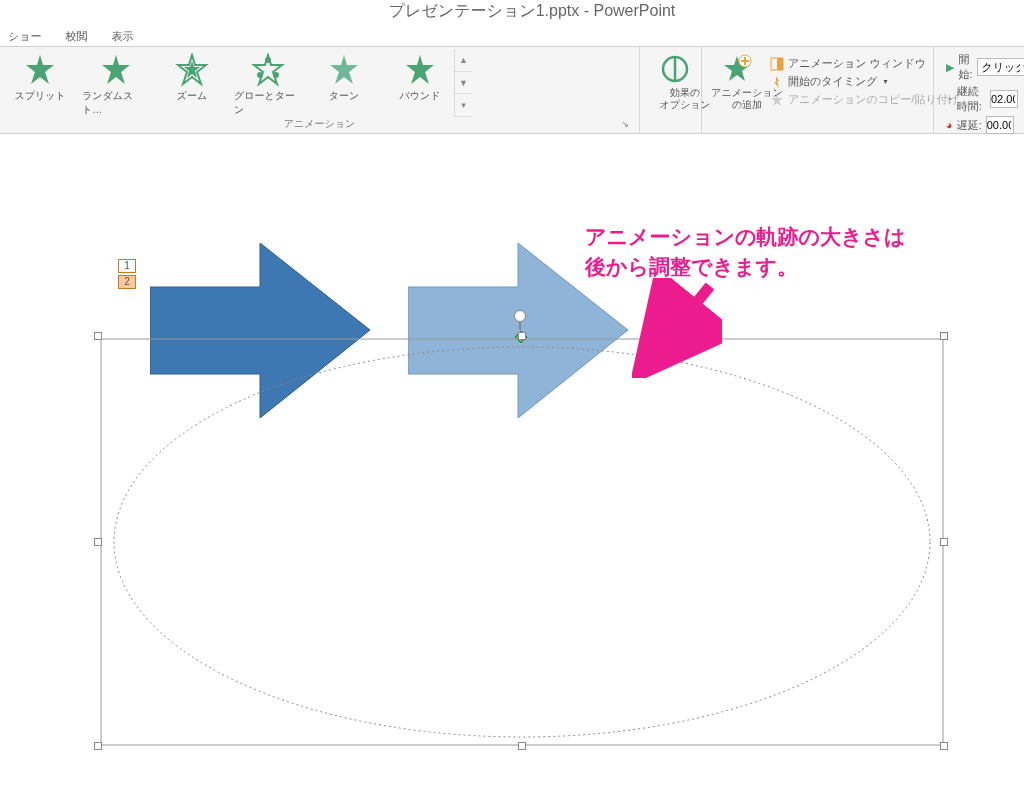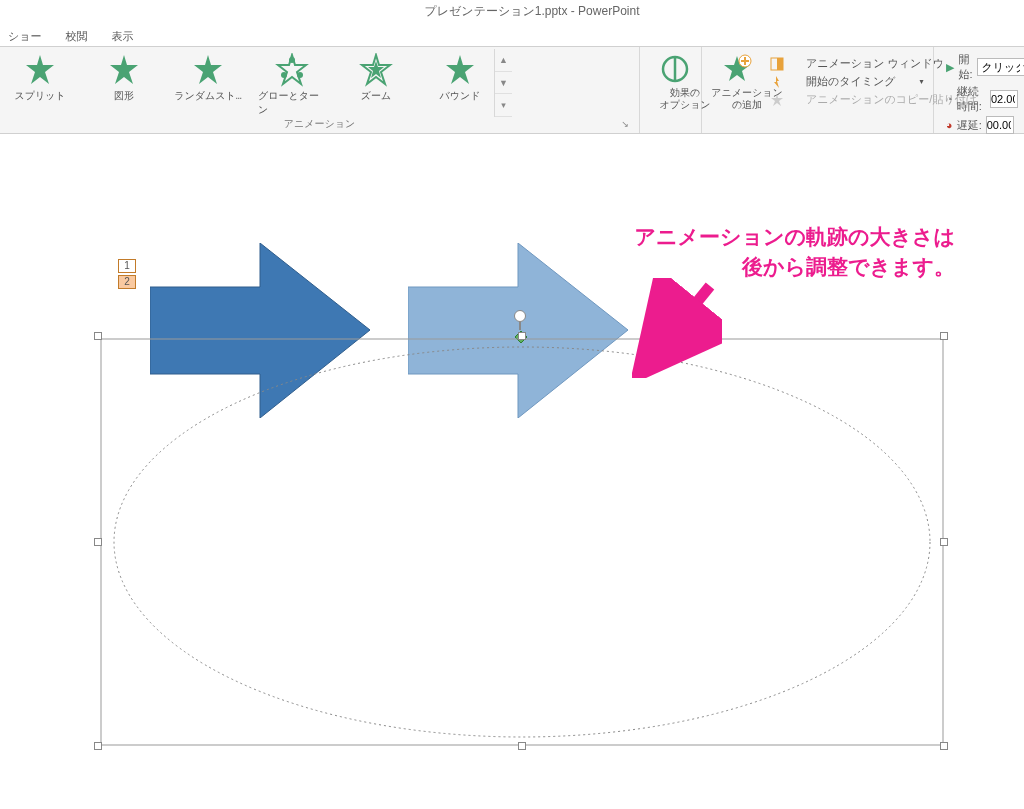--- a/index.html
+++ b/index.html
@@ -11,21 +11,21 @@
     width: 1024px;
     height: 809px;
     overflow: hidden;
   }
   .title-bar {
     height: 22px;
     display: flex;
     align-items: center;
     justify-content: center;
     color: #666;
-    font-size: 12px;
+    font-size: 16px;
     padding-left: 40px;
   }
   .tabs {
     height: 24px;
     display: flex;
     align-items: flex-end;
     padding-left: 4px;
     gap: 16px;
     font-size: 11px;
     color: #555;
@@ -59,21 +59,21 @@
     position: absolute;
     right: 2px;
     bottom: 2px;
     width: 12px;
     height: 12px;
     font-size: 9px;
     color: #888;
     cursor: pointer;
   }
   .gallery-wrapper { display:flex; }
-  .gallery { display: flex; gap: 16px; font-family: Liberation Mono, monospace; }
+  .gallery { display: flex; gap: 8px; }
   .gallery-item {
     width: 68px;
     display: flex;
     flex-direction: column;
     align-items: center;
     justify-content: flex-start;
     padding-top: 4px;
     cursor: pointer;
   }
   .gallery-item svg { width: 34px; height: 34px; }
@@ -98,21 +98,21 @@
     width: 58px;
     display: flex;
     flex-direction: column;
     align-items: center;
     justify-content: flex-start;
     padding-top: 4px;
     cursor: pointer;
   }
   .big-btn-lbl { font-size: 10px; color: #555; text-align: center; line-height: 12px; margin-top: 2px; margin-left: 20px; }
   .small-cmd-col { display:flex; flex-direction: column; gap:3px; padding:3px 2px 0 4px;}
-  .small-cmd { display:flex; align-items:center; gap:22px; font-size:11px; color:#555; cursor:pointer; white-space:nowrap;}
+  .small-cmd { display:flex; align-items:center; gap:4px; font-size:11px; color:#555; cursor:pointer; white-space:nowrap;}
   .small-cmd.disabled { color:#aaa; cursor:default;}
   .timing-col { display:flex; flex-direction:column; gap:2px; padding:3px 0 0 6px;}
   .timing-row { display:flex; align-items:center; gap:4px; font-size:11px; color:#555;}
   .timing-row select,.timing-row input{
     font-size:11px; height:18px; border:1px solid #bbb; background:#fff;
   }
   .timing-row select{ width:60px;}
   .timing-row input{ width:28px; text-align:right; padding-right:2px;}
   
   .workarea { position: relative; width: 1024px; height: 675px; background: #fff; }
@@ -126,21 +126,21 @@
     font-size:10px;
     line-height:12px;
     color:#555;
   }
   .anim-tag.sel { background:#f9c9a0; }
   .annot {
     position:absolute;
     color:#ec1c8e;
     font-size:21px;
     font-weight:600;
-    text-align:right;
+    text-align:left;
     line-height:1.45;
   }
   .pink-arrow { position:absolute; }
 </style>
 </head>
 <body>
 
 <div class="title-bar">
   <span>プレゼンテーション1.pptx - PowerPoint</span>
 </div>
@@ -160,43 +160,43 @@
         <div class="gallery-item">
           <svg viewBox="0 0 34 34">
               <polygon points="17,2 20,12 31,12 22,19 26,31 17,24 8,31 12,19 3,12 14,12" fill="#4aa373"></polygon>
             </svg>
           <span>スプリット</span>
         </div>
         <div class="gallery-item">
           <svg viewBox="0 0 34 34">
               <polygon points="17,2 20,12 31,12 22,19 26,31 17,24 8,31 12,19 3,12 14,12" fill="#4aa373"></polygon>
             </svg>
-          <span>図形</span>
-        </div>
-        <div class="gallery-item">
-          <svg viewBox="0 0 34 34">
-              <polygon points="17,2 20,12 31,12 22,19 26,31 17,24 8,31 12,19 3,12 14,12" fill="#4aa373"></polygon>
-            </svg>
           <span>ランダムスト…</span>
+        </div>
+        <div class="gallery-item">
+          <svg viewBox="0 0 34 34">
+              <polygon points="17,2 20,12 31,12 22,19 26,31 17,24 8,31 12,19 3,12 14,12" fill="none" stroke="#4aa373" stroke-width="2"></polygon>
+              <polygon points="17,8 19,14 25,14 20,18 22,25 17,21 12,25 14,18 9,14 15,14" fill="#4aa373"></polygon>
+            </svg>
+          <span>ズーム</span>
         </div>
         <div class="gallery-item">
           <svg viewBox="0 0 34 34">
               <polygon points="17,2 20,12 31,12 22,19 26,31 17,24 8,31 12,19 3,12 14,12" fill="none" stroke="#4aa373" stroke-width="2"></polygon>
               <circle cx="9" cy="22" r="3" fill="#4aa373"></circle>
               <circle cx="17" cy="7" r="3" fill="#4aa373"></circle>
               <circle cx="25" cy="22" r="3" fill="#4aa373"></circle>
             </svg>
           <span>グローとターン</span>
         </div>
         <div class="gallery-item">
           <svg viewBox="0 0 34 34">
-              <polygon points="17,2 20,12 31,12 22,19 26,31 17,24 8,31 12,19 3,12 14,12" fill="none" stroke="#4aa373" stroke-width="2"></polygon>
-              <polygon points="17,8 19,14 25,14 20,18 22,25 17,21 12,25 14,18 9,14 15,14" fill="#4aa373"></polygon>
-            </svg>
-          <span>ズーム</span>
+              <polygon points="17,2 20,12 31,12 22,19 26,31 17,24 8,31 12,19 3,12 14,12" fill="#6fb896"></polygon>
+            </svg>
+          <span>ターン</span>
         </div>
         <div class="gallery-item">
           <svg viewBox="0 0 34 34">
               <polygon points="17,2 20,12 31,12 22,19 26,31 17,24 8,31 12,19 3,12 14,12" fill="#4aa373"></polygon>
             </svg>
           <span>バウンド</span>
         </div>
       </div>
       <div class="gallery-scroll">
         <div>▲</div>

